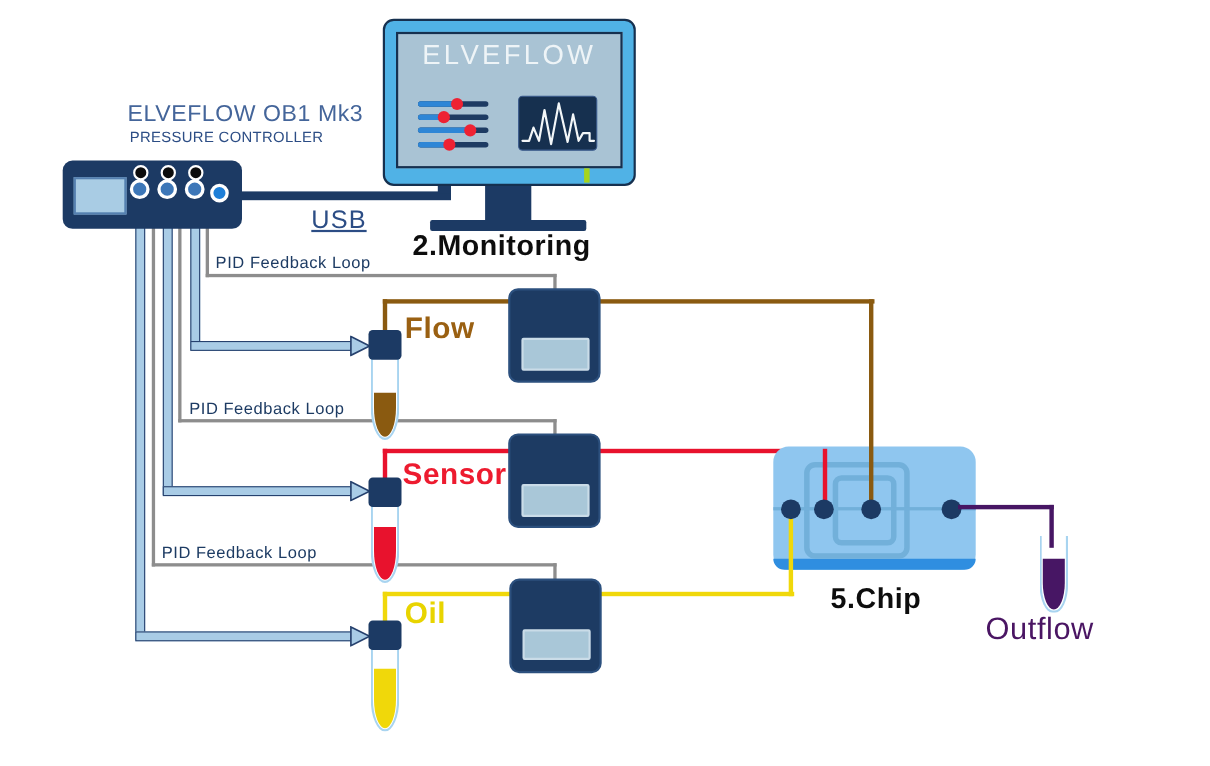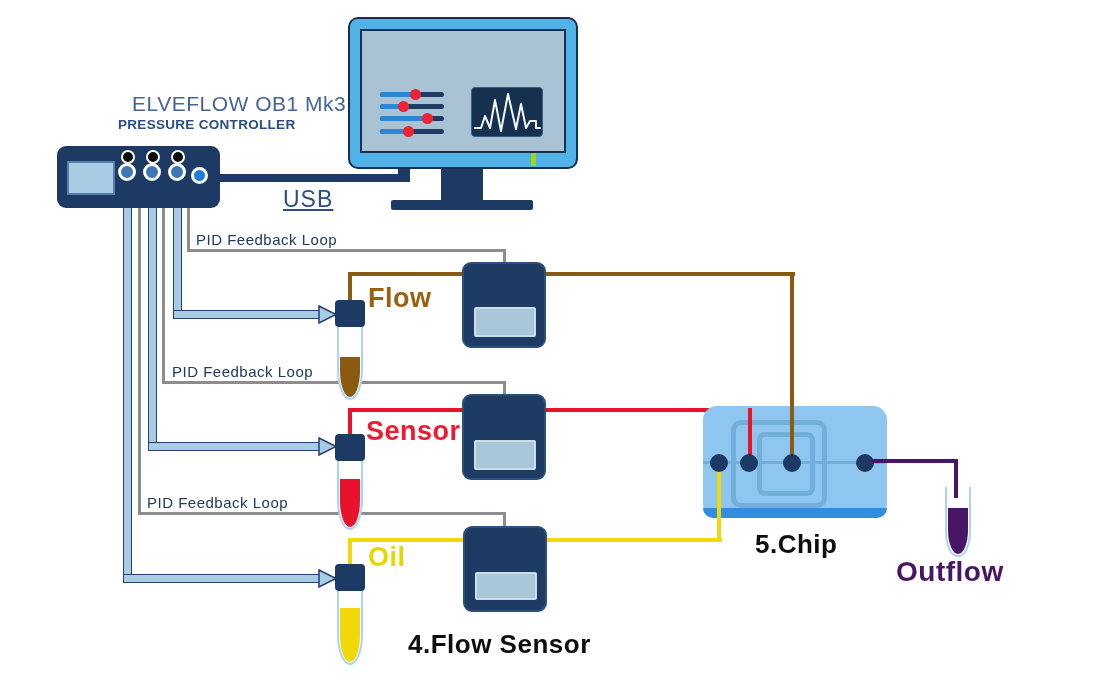--- a/index.html
+++ b/index.html
@@ -2,25 +2,25 @@
 <html><head>
 <meta charset="utf-8">
 <style>
   html,body{margin:0;padding:0;background:#fff;}
   #stage{position:relative;width:1100px;height:696px;background:#ffffff;overflow:hidden;
          font-family:"Liberation Sans",sans-serif;}
   .abs{position:absolute;}
   
   .big-label{font-weight:bold;font-size:26px;color:#0d0d0d;letter-spacing:0.5px;}
   .navy-sub{color:#44659a;font-size:21px;letter-spacing:0.5px;}
-  .navy-sub2{color:#2c4d85;font-size:13.5px;font-weight:bold;letter-spacing:0.3px;}
+  .navy-sub2{color:#2c4d85;font-size:13.5px;font-weight:normal;letter-spacing:0.3px;}
   .usb-label{color:#2c4d85;font-size:23px;letter-spacing:1px;}
   .pid-label{color:#1d3b63;font-size:15px;letter-spacing:0.5px;}
   .fluid-label{font-weight:bold;font-size:27px;letter-spacing:0.5px;}
-  .outflow-label{font-weight:bold;font-size:28px;color:#4a1563;letter-spacing:0.5px;}
+  .outflow-label{font-weight:normal;font-size:28px;color:#4a1563;letter-spacing:0.5px;}
   
   .navy{background:#1c3a64;}
   .gray-line{background:#8d8d8d;}
   .tube-line{background:#a9cce6;border:1px solid #26416e;box-sizing:border-box;}
   .brown-line{background:#8a5a10;}
   .red-line{background:#e8122d;}
   .yellow-line{background:#f0d80a;}
   .purple-line{background:#471664;}
   .sensor{background:#1d3b63;border:2px solid #2c507e;border-radius:9px;box-sizing:border-box;}
   .sensor-display{background:#a9c7d8;border:2px solid #cadce8;border-radius:2px;box-sizing:border-box;}
@@ -79,39 +79,40 @@
 
   <div class="abs brown-line" style="left:348px;top:272px;width:4px;height:32px;"></div>
   <div class="abs brown-line" style="left:348px;top:272px;width:447px;height:4px;"></div>
 
   <div class="abs red-line" style="left:348px;top:408px;width:4px;height:30px;"></div>
   <div class="abs red-line" style="left:348px;top:408px;width:406px;height:4px;"></div>
 
   <div class="abs yellow-line" style="left:348px;top:538px;width:4px;height:30px;"></div>
   <div class="abs yellow-line" style="left:348px;top:538px;width:374px;height:4px;"></div>
 
-  <div class="abs navy-sub" style="left:132px;top:92px;">ELVEFLOW OB1 Mk3</div>
+  <div class="abs navy-sub" style="left:116px;top:92px;">ELVEFLOW OB1 Mk3</div>
   <div class="abs navy-sub2" style="left:118px;top:117px;">PRESSURE CONTROLLER</div>
 
   <div class="abs navy" style="left:57px;top:146px;width:163px;height:62px;border-radius:9px;"></div>
   <div class="abs" style="left:67px;top:161px;width:48px;height:34px;background:#a9cce4;border:2px solid #5580b0;box-sizing:border-box;"></div>
   <div class="abs port-black" style="left:121px;top:150px;"></div>
   <div class="abs port-black" style="left:146px;top:150px;"></div>
   <div class="abs port-black" style="left:171px;top:150px;"></div>
   <div class="abs port-blue" style="left:118px;top:163px;"></div>
   <div class="abs port-blue" style="left:143px;top:163px;"></div>
   <div class="abs port-blue" style="left:168px;top:163px;"></div>
   <div class="abs port-blue" style="left:191px;top:167px;background:#1e7fd8;width:11px;height:11px;"></div>
 
   <div class="abs navy" style="left:220px;top:174px;width:190px;height:8px;"></div>
   <div class="abs navy" style="left:398px;top:161px;width:12px;height:15px;"></div>
   <div class="abs usb-label" style="left:283px;top:186px;text-decoration:underline;">USB</div>
 
   <div class="abs" style="left:348px;top:17px;width:230px;height:152px;background:#50b2e6;border:2px solid #16304f;border-radius:10px;box-sizing:border-box;"></div>
   <div class="abs" style="left:360px;top:29px;width:206px;height:124px;background:#a9c3d4;border:2px solid #16304f;box-sizing:border-box;"></div>
+  <div class="abs" style="left:360px;top:36px;width:206px;text-align:center;color:#eef4f7;font-size:25px;letter-spacing:3px;">ELVEFLOW</div>
 
   <div class="abs slider-track" style="left:380px;top:92px;width:64px;">
     <div class="slider-fill" style="width: 57%;"></div>
     <div class="slider-dot" style="left: 57%;"></div>
   </div>
   <div class="abs slider-track" style="left:380px;top:104px;width:64px;">
     <div class="slider-fill" style="width: 37%;"></div>
     <div class="slider-dot" style="left: 37%;"></div>
   </div>
   <div class="abs slider-track" style="left:380px;top:116px;width:64px;">
@@ -125,20 +126,21 @@
 
   <div class="abs" style="left:471px;top:87px;width:72px;height:50px;background:#16304f;border:1px solid #3a5a8c;border-radius:4px;box-sizing:border-box;">
     <svg width="70" height="48" viewBox="0 0 70 48">
       <polyline points="3,40 9,40 13,28 18,40 23,12 29,43 36,6 44,41 49,16 54,40 58,33 64,33 64,40 68,40" fill="none" stroke="#f2f6f8" stroke-width="2" stroke-linejoin="round" stroke-linecap="round"></polyline>
     </svg>
   </div>
   <div class="abs" style="left:531px;top:153px;width:5px;height:13px;background:#a6d41c;"></div>
 
   <div class="abs navy" style="left:441px;top:169px;width:42px;height:31px;"></div>
   <div class="abs navy" style="left:391px;top:200px;width:142px;height:10px;border-radius:2px;"></div>
+  <div class="abs big-label" style="left:375px;top:208px;">2.Monitoring</div>
 
   <div class="abs tube-body" style="left:337px;top:326px;width:26px;height:74px;">
     <div class="liquid" style="top:31px;background:#8a5a10;"></div>
   </div>
   <div class="abs cap" style="left:335px;top:300px;width:30px;height:27px;"></div>
   <div class="abs fluid-label" style="left:368px;top:283px;color:#9a6012;">Flow</div>
 
   <div class="abs tube-body" style="left:337px;top:460px;width:26px;height:70px;">
     <div class="liquid" style="top:19px;background:#e8122d;"></div>
   </div>
@@ -154,21 +156,20 @@
 
   <div class="abs sensor" style="left:462px;top:262px;width:84px;height:86px;">
     <div class="sensor-display" style="position:absolute;left:10px;top:43px;width:62px;height:30px;"></div>
   </div>
   <div class="abs sensor" style="left:462px;top:394px;width:84px;height:86px;">
     <div class="sensor-display" style="position:absolute;left:10px;top:44px;width:62px;height:30px;"></div>
   </div>
   <div class="abs sensor" style="left:463px;top:526px;width:84px;height:86px;">
     <div class="sensor-display" style="position:absolute;left:10px;top:44px;width:62px;height:28px;"></div>
   </div>
-  <div class="abs big-label" style="left:408px;top:629px;">4.Flow Sensor</div>
 
   <div class="abs" style="left:703px;top:406px;width:184px;height:112px;background:#8fc6ef;border-radius:14px;">
     <div style="position:absolute;left:0;bottom:0;width:184px;height:10px;background:#2f8ee0;border-radius:0 0 14px 14px;"></div>
     <div style="position:absolute;left:28px;top:14px;width:96px;height:88px;border:5px solid #72b0da;border-radius:10px;box-sizing:border-box;"></div>
     <div style="position:absolute;left:54px;top:26px;width:58px;height:64px;border:5px solid #72b0da;border-radius:8px;box-sizing:border-box;"></div>
     <div style="position:absolute;left:0;top:55px;width:184px;height:3px;background:#72b0da;"></div>
   </div>
 
   <div class="abs brown-line" style="left:790px;top:272px;width:4px;height:190px;"></div>
   <div class="abs red-line" style="left:748px;top:408px;width:4px;height:57px;"></div>

